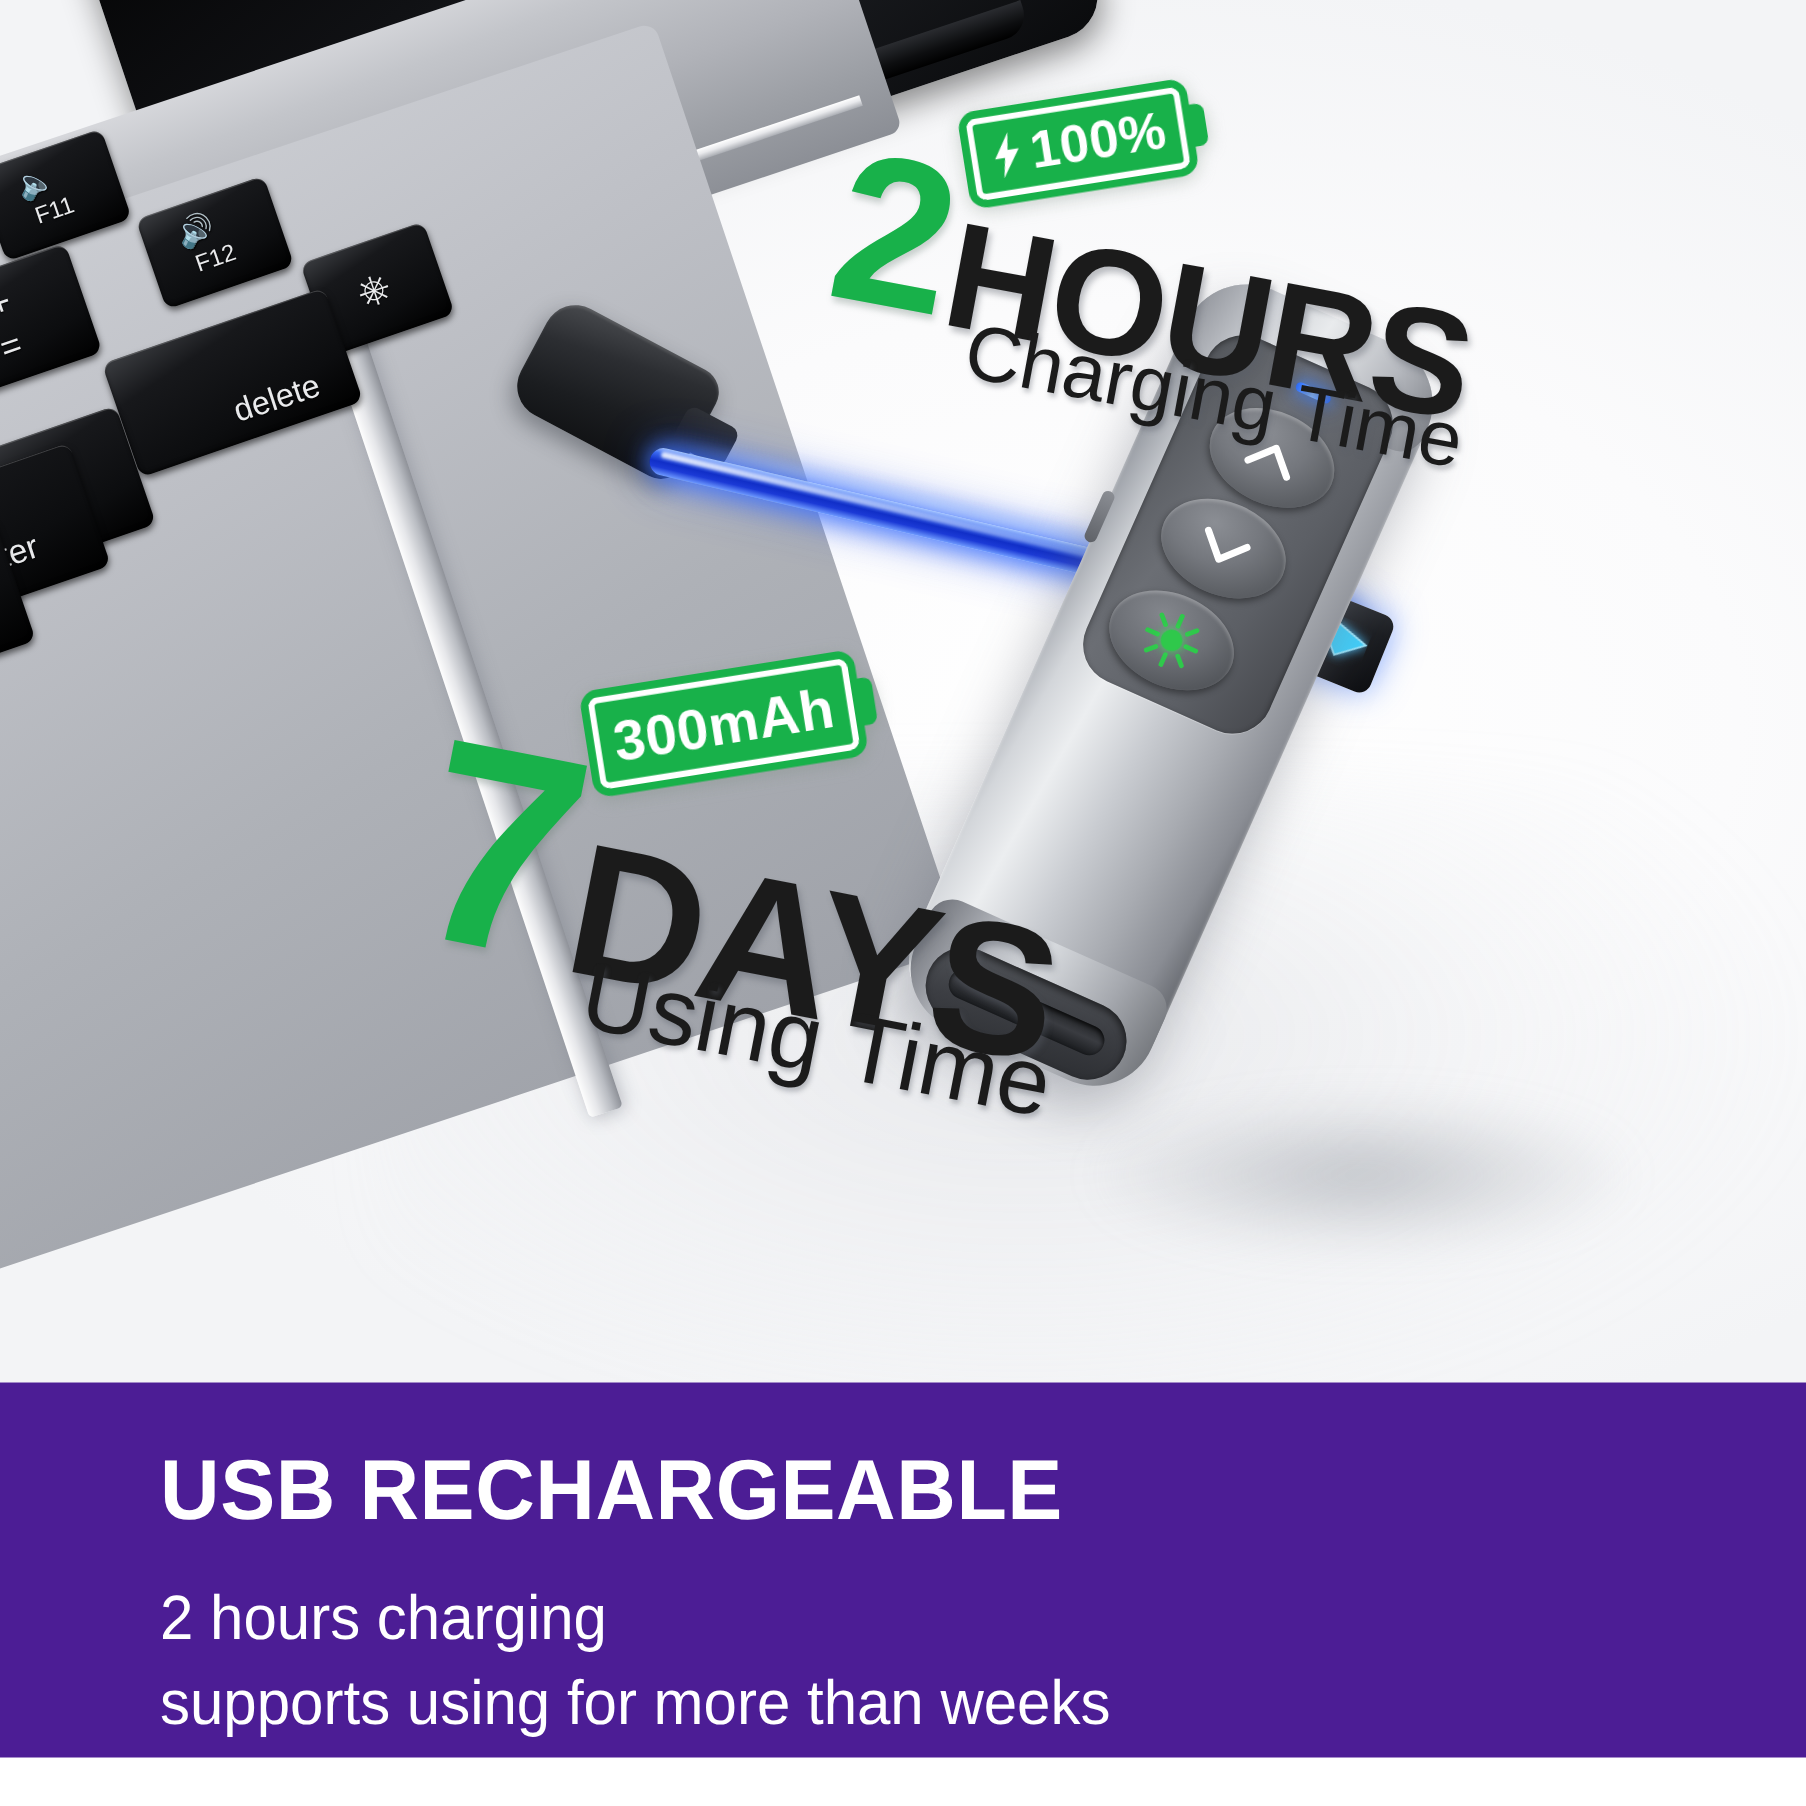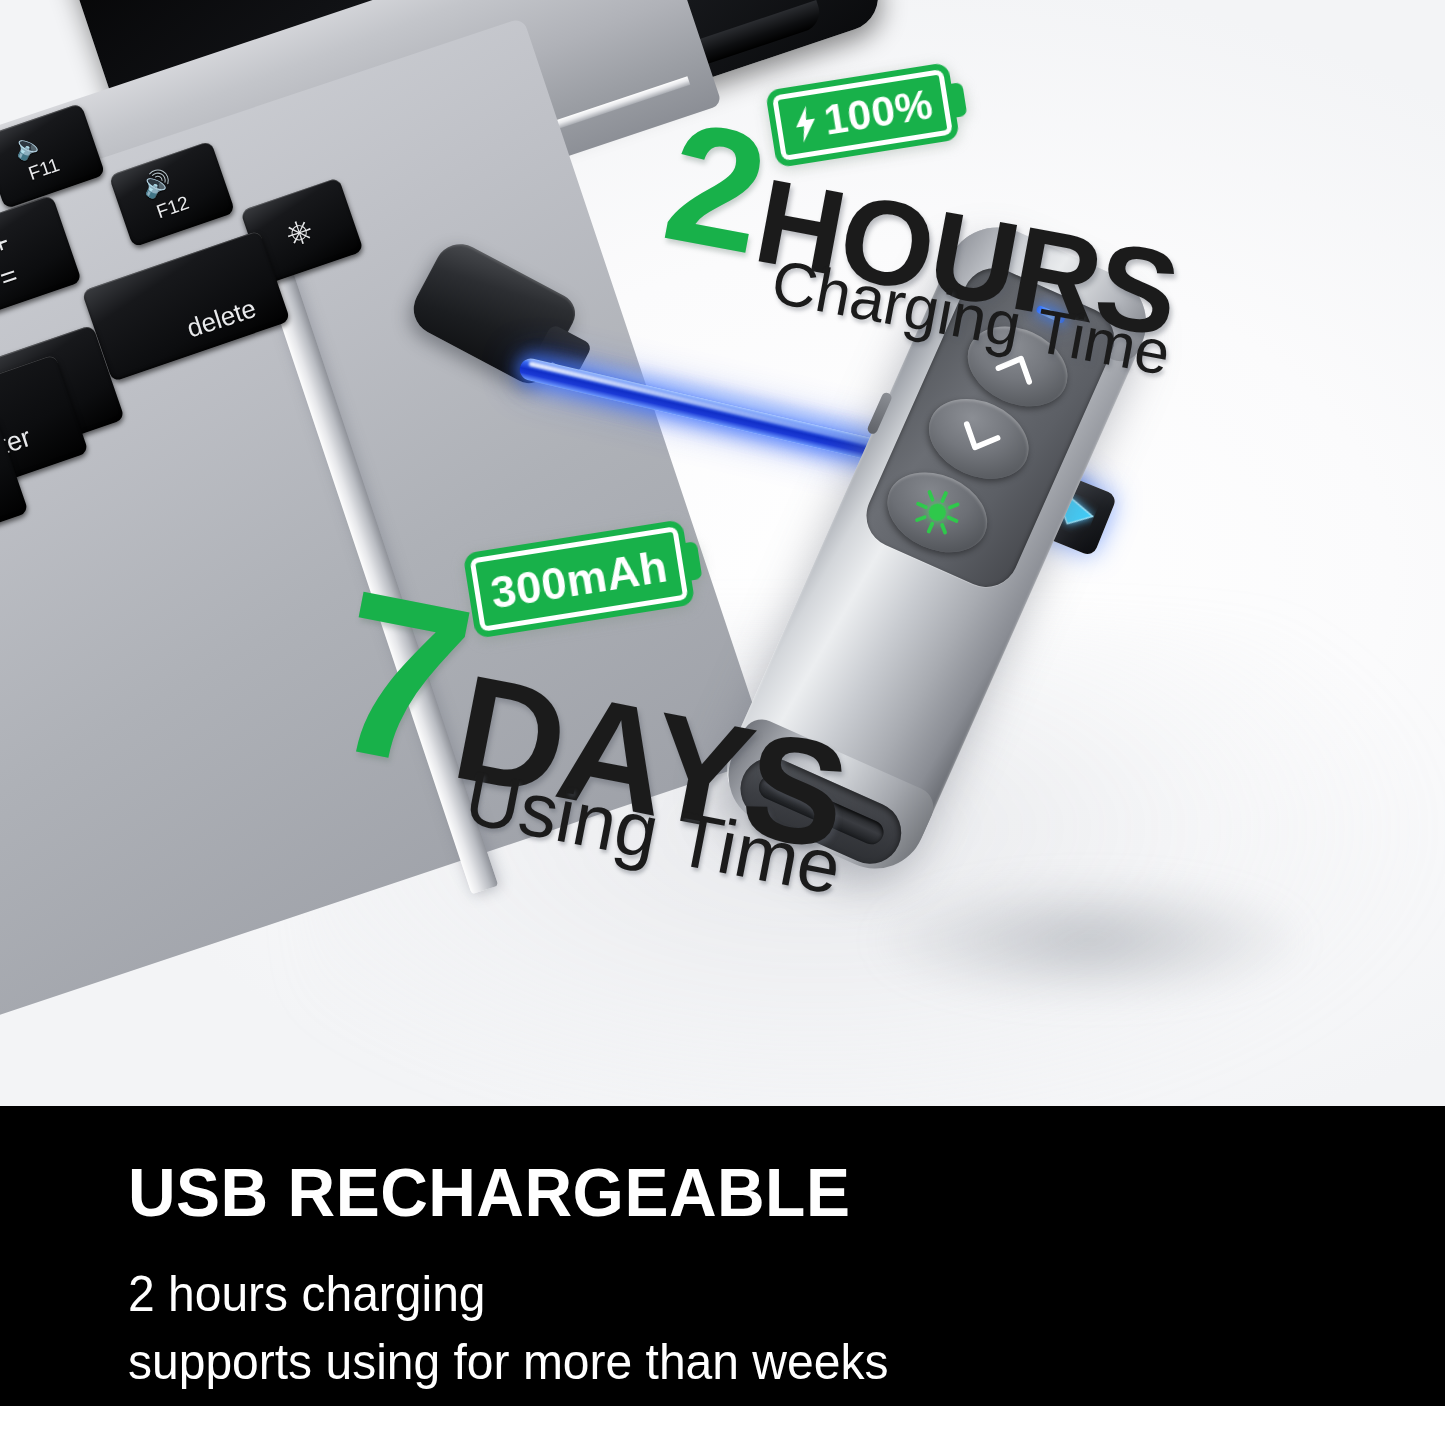--- a/index.html
+++ b/index.html
@@ -395,21 +395,21 @@
   #claim-days .sub  { font-size: 76px; line-height: 1; }
   #claim-days .row1 { display: flex; align-items: flex-end; }
   #claim-days .row2 { margin-left: 150px; margin-top: -34px; }
 
   
   #banner {
     position: absolute;
     left: 0; top: 1106px;
     width: 1445px;
     height: 300px;
-    background: #000000;
+    background: #4c1d95;
     box-sizing: border-box;
     padding: 52px 0 0 128px;
   }
   #banner .headline {
     color: #ffffff;
     font-family: "Liberation Sans", sans-serif;
     font-weight: 700;
     font-size: 68px;
     letter-spacing: 0.5px;
     line-height: 1;

